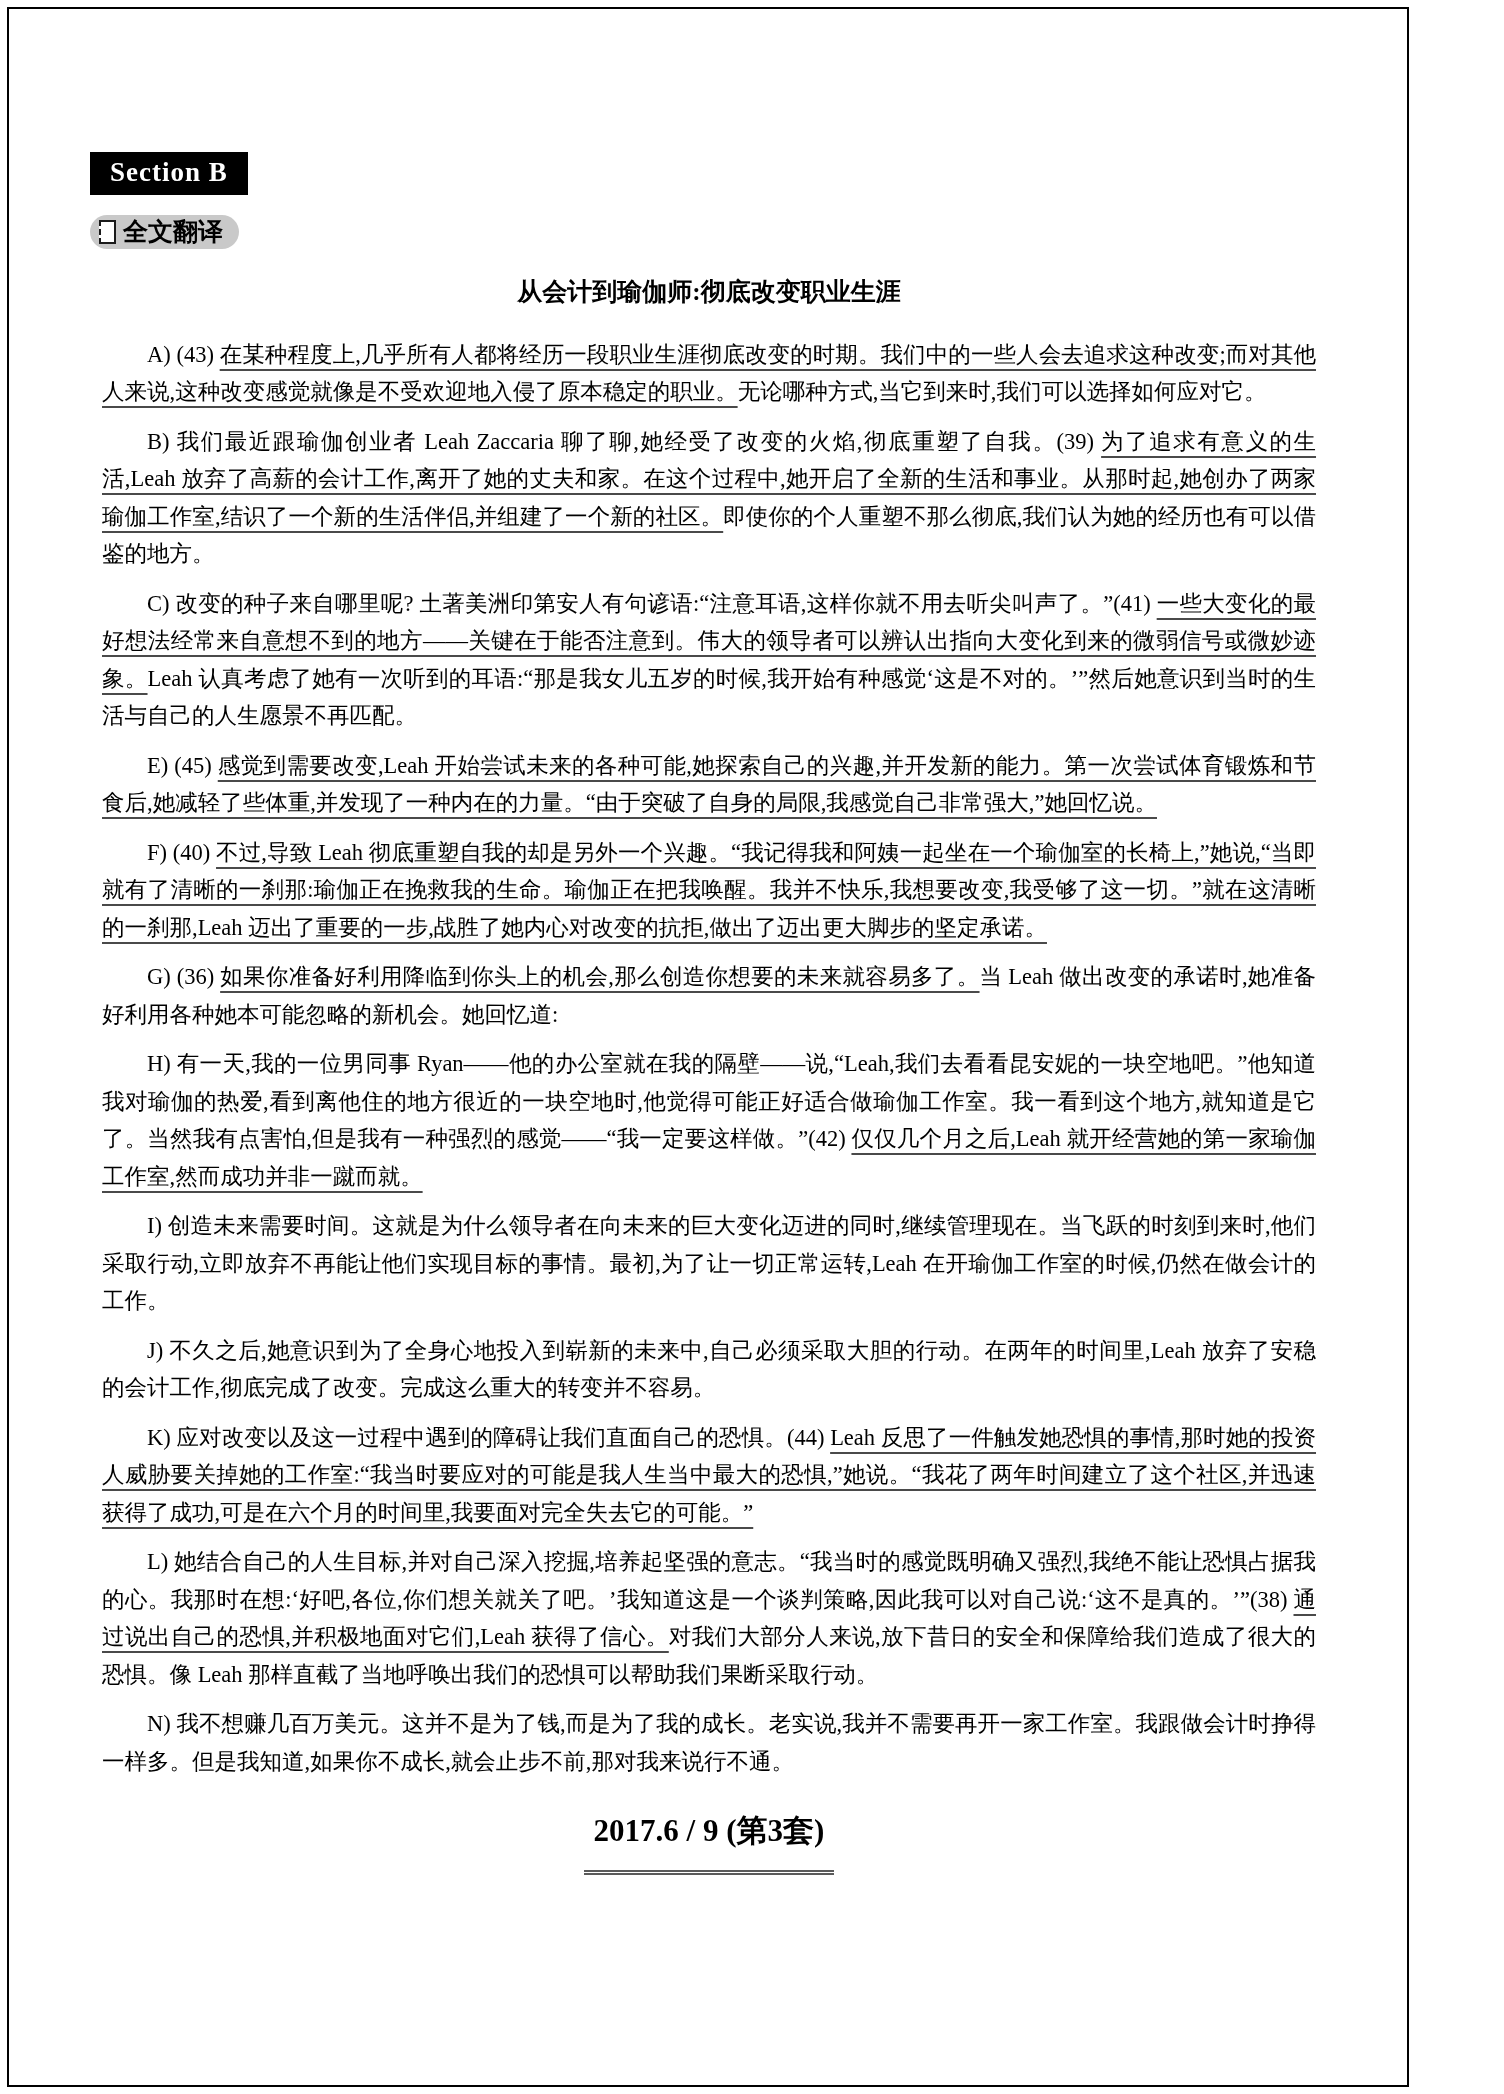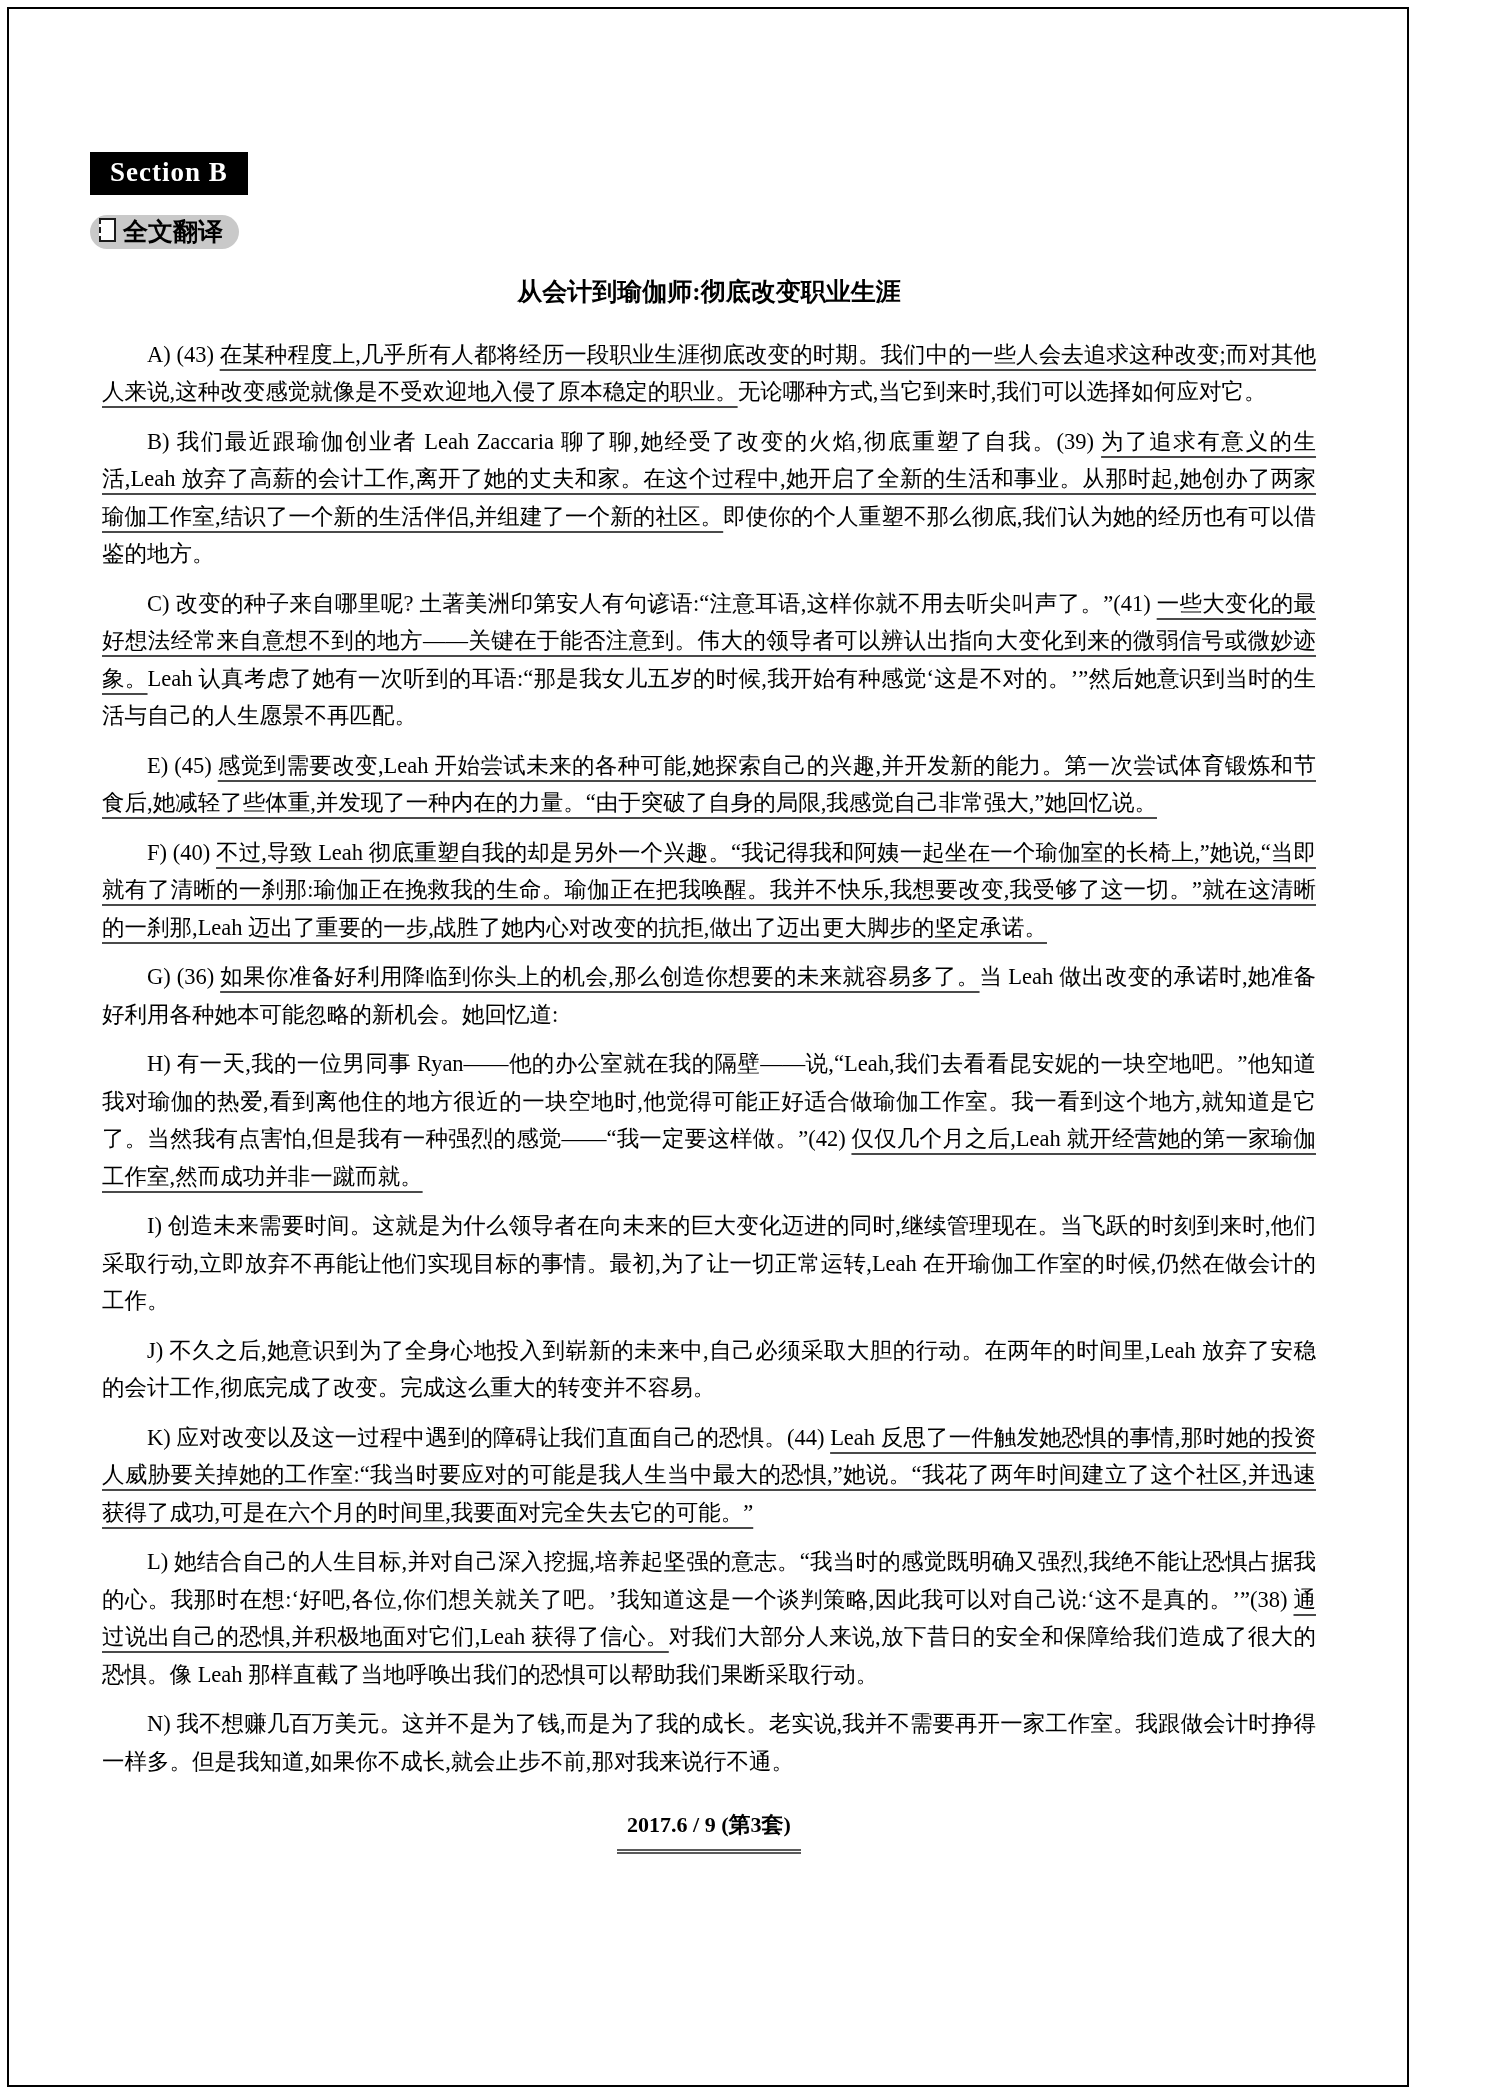--- a/index.html
+++ b/index.html
@@ -28,21 +28,21 @@
     background: #000000;
     color: #ffffff;
     font-weight: bold;
     font-size: 27px;
     line-height: 1;
     padding: 7px 20px 9px 20px;
     letter-spacing: 1px;
   }
   .badge {
     display: inline-flex;
-    align-items: flex-start;
+    align-items: center;
     gap: 7px;
     background: #c9c9c9;
     border-radius: 17px;
     padding: 3px 16px 3px 9px;
     margin-top: 20px;
     font-weight: bold;
     font-size: 25px;
     line-height: 1.1;
   }
   .badge-icon {
@@ -75,22 +75,22 @@
     text-underline-offset: 7px;
   }
   .footer {
     text-align: center;
     margin-top: 30px;
     padding-bottom: 40px;
   }
   .footer-text {
     display: inline-block;
     font-weight: bold;
-    font-size: 22px;
-    padding: 0 10px 9px 10px;
+    font-size: 31px;
+    padding: 0 10px 18px 10px;
     border-bottom: 5px double #5a5a5a;
     text-align: center;
   }
 </style>
 </head>
 <body>
 
 <div class="page">
   <div class="frame"></div>
   <div class="content">

